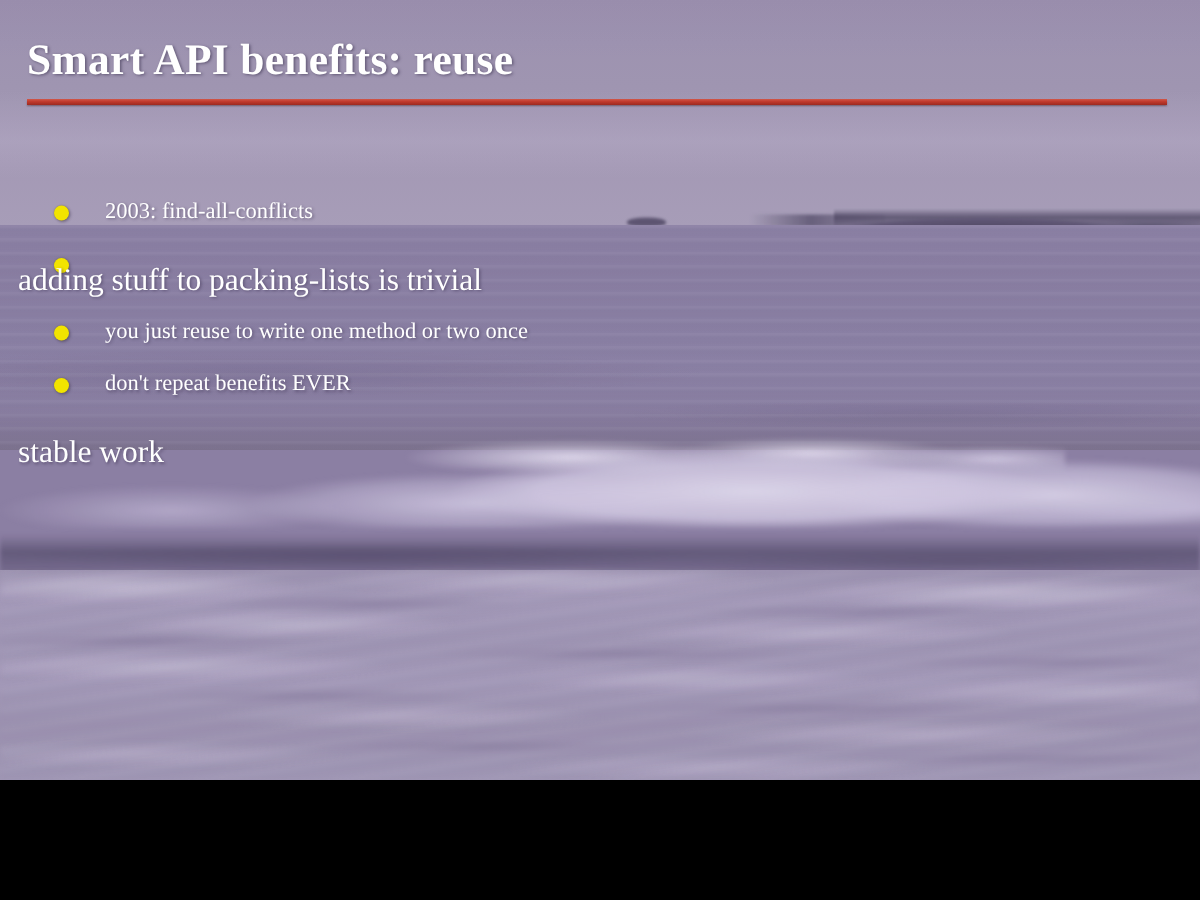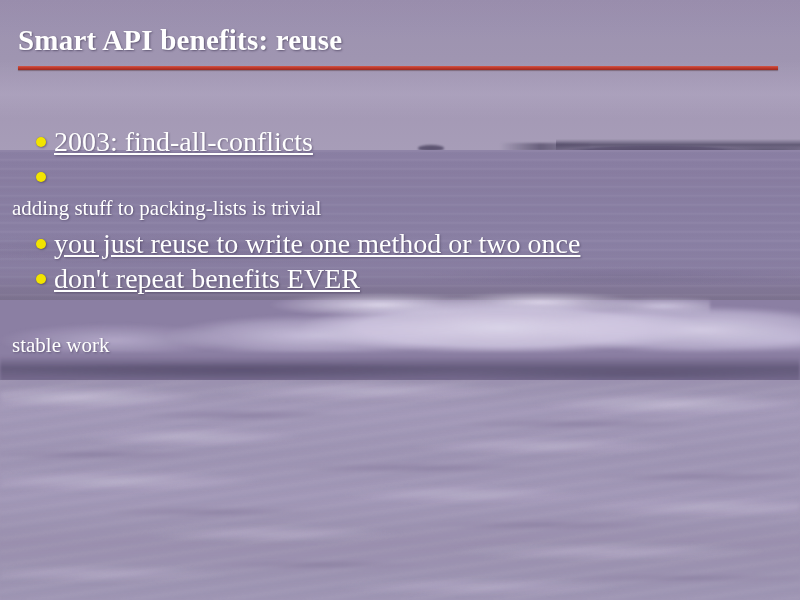--- a/index.html
+++ b/index.html
@@ -4,21 +4,21 @@
 <title>Smart API benefits: reuse</title>
 <style>
   html, body {
     margin: 0;
     padding: 0;
     background: #000;
   }
   .slide {
     position: relative;
     width: 800px;
-    height: 600px;
+    height: 520px;
     overflow: hidden;
     font-family: "Liberation Serif", "DejaVu Serif", serif;
     background-color: #8d81a4;
     -webkit-font-smoothing: antialiased;
   }
 
   
   .photo {
     position: absolute;
     inset: 0;
@@ -238,40 +238,39 @@
     box-shadow: 0 1px 1px rgba(60,20,20,0.35);
   }
 
   .body {
     position: absolute;
     left: 0;
     top: 124px;
     right: 0;
   }
   .blk { }
-  .blk.gap-top { margin-top: 32px; }
+  .blk.gap-top { margin-top: 10px; }
 
   .item {
     position: relative;
     color: #ffffff;
     text-shadow: 1px 1px 2px rgba(48,38,68,0.45);
     white-space: nowrap;
   }
   
   .item.lvl0 {
     padding-left: 12px;
     font-size: 21px;
     line-height: 35px;
   }
   
   .item.lvl1 {
-    padding-left: 54px;
-    font-size: 28px;
+    padding-left: 70px;
+    font-size: 15px;
     line-height: 35px;
-    text-decoration: underline;
   }
   .item.lvl1 .bullet {
     position: absolute;
     left: 36px;
     top: 13px;
     width: 10px;
     height: 10px;
     border-radius: 50%;
     background: #f2e400;
     box-shadow: 0 0 1px rgba(90,80,20,0.5), 1px 1px 2px rgba(48,38,68,0.4);

